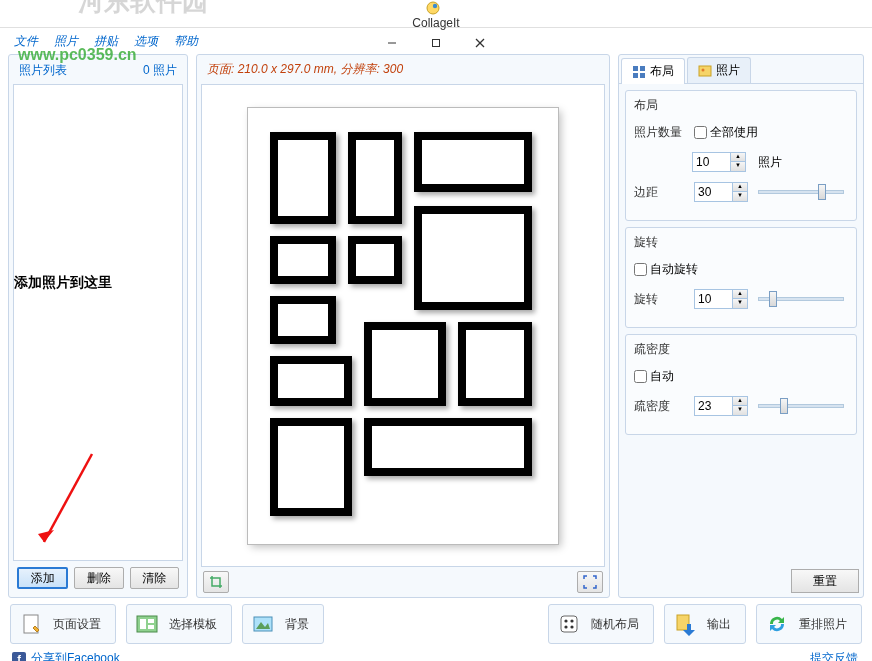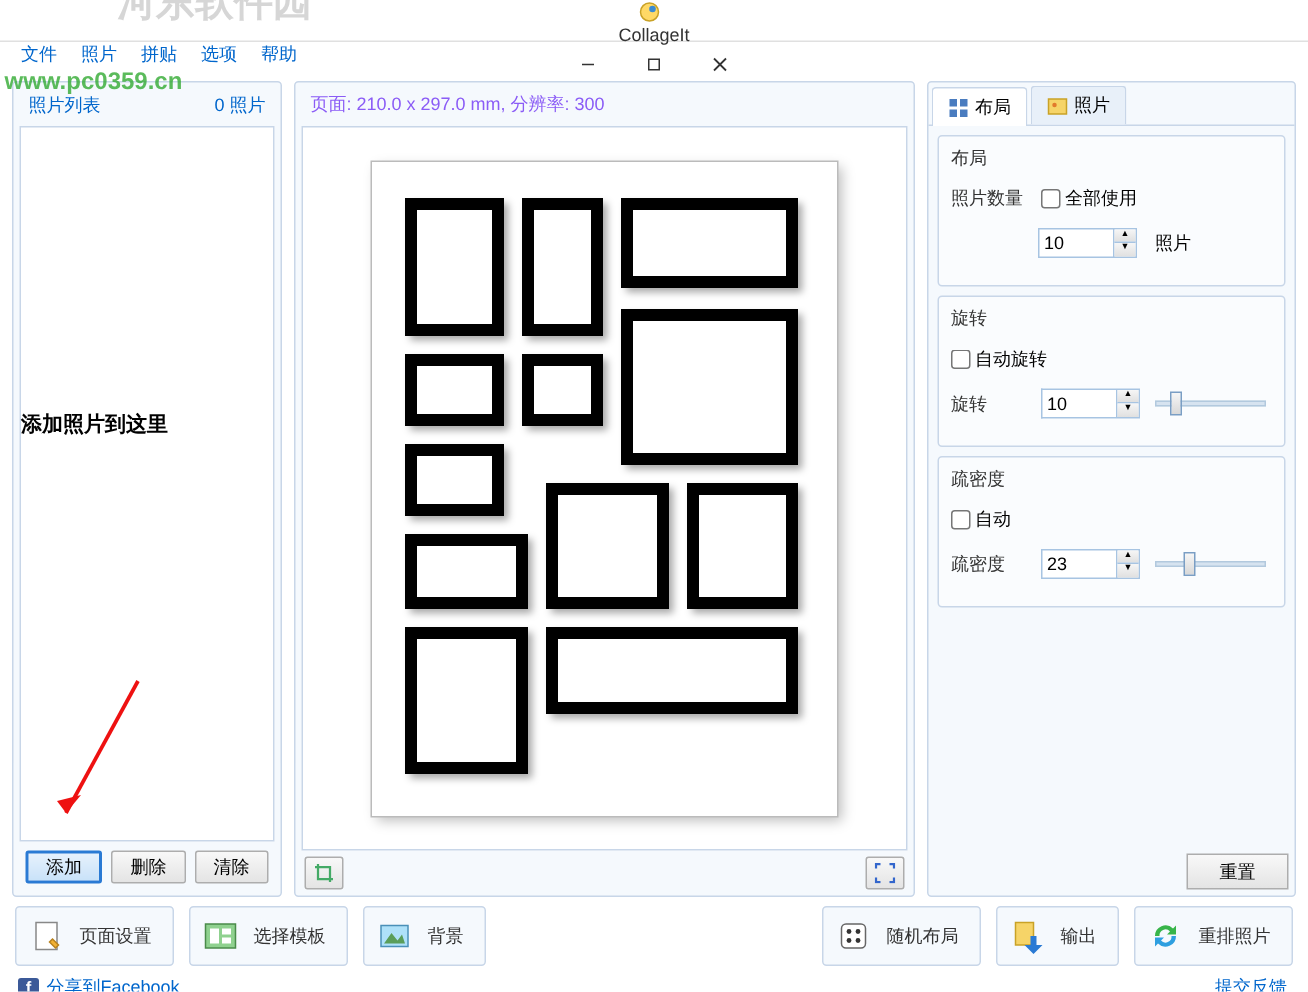--- a/index.html
+++ b/index.html
@@ -7,61 +7,61 @@
     
     
     .titlebar { height: 28px; background: #fff; border-bottom: 1px solid #e0e0e0; display: flex; align-items: center; padding: 0 4px; flex-direction: column; }
     .titlebar .app-icon { width: 16px; height: 16px; margin-right: 6px; display: flex; align-items: center; justify-content: center; }
     .titlebar .title { flex: 1; color: #333; }
     .titlebar .win-controls { display: flex; }
     .titlebar .win-btn { width: 44px; height: 26px; display: flex; align-items: center; justify-content: center; color: #333; }
     .titlebar .win-btn svg { width: 10px; height: 10px; }
     
     
-    .menubar { height: 22px; display: flex; align-items: flex-start; padding: 0 6px; position: relative; }
+    .menubar { height: 22px; display: flex; align-items: flex-end; padding: 0 6px; position: relative; font-style: italic; }
     .menubar .menu-item { padding: 0 8px; color: #0066cc; cursor: pointer; }
     .watermark1 { position: absolute; left: 78px; top: -16px; font-size: 26px; font-weight: bold; color: rgba(180,180,180,0.55); pointer-events: none; z-index: 5; }
-    .watermark2 { position: absolute; left: 3px; top: 46px; font-size: 16px; font-weight: bold; color: rgba(50,170,50,0.8); pointer-events: none; z-index: 6; }
+    .watermark2 { position: absolute; left: 18px; top: 46px; font-size: 16px; font-weight: bold; color: rgba(50,170,50,0.8); pointer-events: none; z-index: 6; }
     
     
     .main-container { display: flex; padding: 4px 8px 0 8px; gap: 8px; height: 548px; }
     
     
     .left-panel { width: 180px; background: #f5f9fd; border: 1px solid #c8d6e8; border-radius: 3px; padding: 4px; display: flex; flex-direction: column; }
     .photo-count-row { display: flex; justify-content: space-between; padding: 3px 6px; color: #0066cc; }
     .photo-drop { flex: 1; background: #fff; border: 1px solid #c8d6e8; display: flex; align-items: center; justify-content: flex-start; position: relative; margin: 2px 0 4px 0; }
     .photo-drop-text { color: #000; font-weight: bold; font-size: 14px; text-align: center; position: relative; top: -40px; }
     .arrow { position: absolute; left: 20px; bottom: 10px; width: 60px; height: 100px; }
     .left-buttons { display: flex; gap: 6px; padding: 2px 4px 4px 4px; }
     .small-btn { flex: 1; height: 22px; background: linear-gradient(#f8f8f8,#e4e4e4); border: 1px solid #adadad; border-radius: 2px; font-size: 12px; }
     .small-btn.highlighted { border: 2px solid #2a7ad4; background: linear-gradient(#e6f1fc,#c9e2f9); }
     
     
     .center-panel { flex: 1; background: #f5f9fd; border: 1px solid #c8d6e8; border-radius: 3px; padding: 4px; display: flex; flex-direction: column; }
-    .page-info { padding: 2px 6px 6px 6px; color: #8b5cf6; }
+    .page-info { padding: 2px 6px 6px 6px; color: #c2410c; font-style: italic; }
     .canvas-area { flex: 1; background: #fff; border: 1px solid #c8d6e8; display: flex; align-items: center; justify-content: center; position: relative; }
     .page-sheet { width: 310px; height: 436px; background: #fff; outline: 1px solid #bbb; box-shadow: 3px 3px 8px rgba(0,0,0,0.25); position: relative; }
     .collage-frame { position: absolute; background: #fff; border: 8px solid #000; box-shadow: 3px 3px 5px rgba(0,0,0,0.35); }
     .canvas-tools { display: flex; justify-content: space-between; padding: 4px 2px 0 2px; }
     .tool-icon-btn { width: 26px; height: 22px; background: linear-gradient(#f8f8f8,#e4e4e4); border: 1px solid #adadad; border-radius: 2px; display: flex; align-items: center; justify-content: center; }
     
     
     .right-panel { width: 246px; display: flex; flex-direction: column; gap: 6px; }
     .tab-container { background: #f5f9fd; border: 1px solid #c8d6e8; border-radius: 3px; flex: 1; display: flex; flex-direction: column; }
     .tabs { display: flex; border-bottom: 1px solid #c8d6e8; padding: 2px 2px 0 2px; gap: 2px; }
     .tab { padding: 4px 10px; background: #e8f0f9; border: 1px solid #c8d6e8; border-bottom: none; border-radius: 3px 3px 0 0; display: flex; align-items: center; gap: 4px; cursor: pointer; }
     .tab.active { background: #fff; position: relative; top: 1px; }
     .tab-icon { width: 14px; height: 14px; display: inline-block; }
     .tab-content { flex: 1; padding: 6px; }
     .group-box { border: 1px solid #c8d6e8; border-radius: 3px; background: #fafcfe; padding: 6px 8px 10px 8px; margin-bottom: 6px; }
     .group-title { font-weight: normal; color: #333; margin-bottom: 6px; font-size: 12px; }
     .field-row { display: flex; align-items: center; gap: 6px; margin-bottom: 6px; min-height: 24px; }
     .field-label { width: 54px; color: #333; }
     .spinner { display: flex; }
-    .spinner input { width: 50px; height: 20px; border: 1px solid #a7c4e2; padding: 0 3px; border-right: none; }
+    .spinner input { width: 38px; height: 20px; border: 1px solid #a7c4e2; padding: 0 3px; border-right: none; }
     .spinner .spin-btns { display: flex; flex-direction: column; border: 1px solid #a7c4e2; }
     .spinner .spin-btn { width: 14px; height: 9px; background: linear-gradient(#f6f6f6,#e0e0e0); font-size: 6px; line-height: 7px; text-align: center; }
     .spinner .spin-btn:first-child { border-bottom: 1px solid #a7c4e2; }
     .checkbox-label { display: flex; align-items: center; gap: 3px; }
     .checkbox-label input { width: 13px; height: 13px; }
     .slider-track { flex: 1; height: 4px; background: #d6e3f0; border: 1px solid #b2c9de; position: relative; margin: 0 4px; }
     .slider-thumb { position: absolute; width: 8px; height: 16px; background: linear-gradient(#f6f6f6,#d8d8d8); border: 1px solid #7a9ec4; top: -7px; }
     .reset-row { display: flex; justify-content: flex-end; padding: 4px; }
     .reset-btn { width: 68px; height: 24px; background: linear-gradient(#f8f8f8,#e4e4e4); border: 1px solid #adadad; border-radius: 0; }
     
@@ -207,20 +207,33 @@
           <div class="field-row" style="padding-left:58px;">
             <div class="spinner">
               <input value="10" style="">
               <div class="spin-btns">
                   <div class="spin-btn">▲</div>
                   <div class="spin-btn">▼</div>
                 </div>
             </div>
             <span style="margin-left:6px;">照片</span>
           </div>
+          <div class="field-row">
+            <span class="field-label">边距</span>
+            <div class="spinner">
+              <input value="30" style="">
+              <div class="spin-btns">
+                  <div class="spin-btn">▲</div>
+                  <div class="spin-btn">▼</div>
+                </div>
+            </div>
+            <div class="slider-track">
+                <div class="slider-thumb" style="left:70%;"></div>
+              </div>
+          </div>
         </div>
 
         <div class="group-box">
           <div class="group-title">旋转</div>
           <div class="field-row">
             <label class="checkbox-label">
                 <input type="checkbox" style="">
                 <span>自动旋转</span>
               </label>
           </div>

